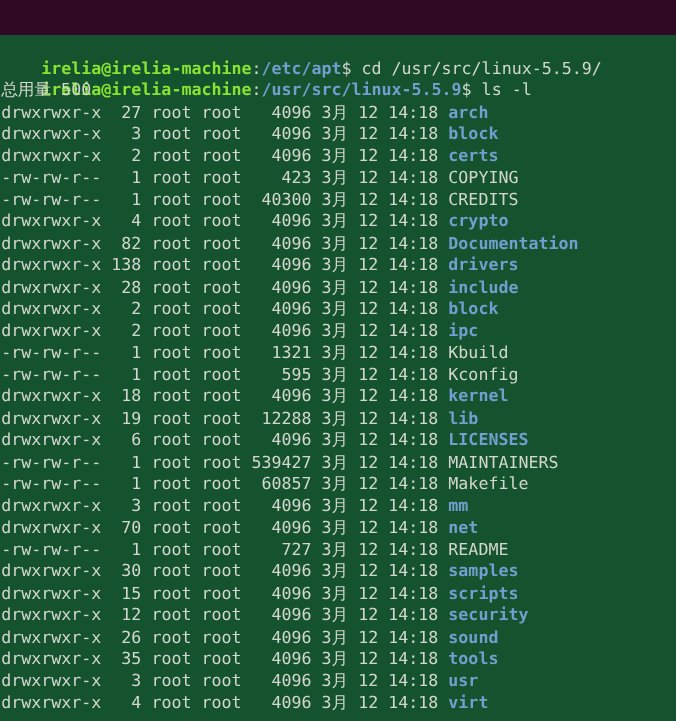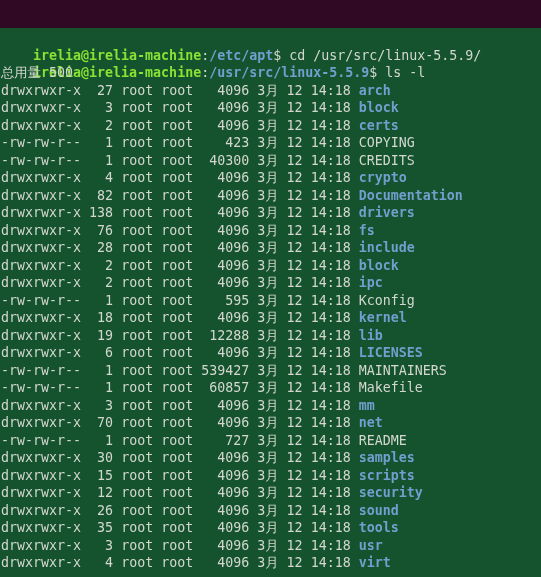--- a/index.html
+++ b/index.html
@@ -66,24 +66,24 @@
 
   <div id="listing">
       <div class="row"><span class="perm">drwxrwxr-x</span> <span class="links"> 27</span> <span class="owner">root</span> <span class="group">root</span> <span class="size">  4096</span> <span class="month">3月</span> <span class="day">12</span> <span class="time">14:18</span> <span class="name-dir">arch</span></div>
       <div class="row"><span class="perm">drwxrwxr-x</span> <span class="links">  3</span> <span class="owner">root</span> <span class="group">root</span> <span class="size">  4096</span> <span class="month">3月</span> <span class="day">12</span> <span class="time">14:18</span> <span class="name-dir">block</span></div>
       <div class="row"><span class="perm">drwxrwxr-x</span> <span class="links">  2</span> <span class="owner">root</span> <span class="group">root</span> <span class="size">  4096</span> <span class="month">3月</span> <span class="day">12</span> <span class="time">14:18</span> <span class="name-dir">certs</span></div>
       <div class="row"><span class="perm">-rw-rw-r--</span> <span class="links">  1</span> <span class="owner">root</span> <span class="group">root</span> <span class="size">   423</span> <span class="month">3月</span> <span class="day">12</span> <span class="time">14:18</span> <span class="name-file">COPYING</span></div>
       <div class="row"><span class="perm">-rw-rw-r--</span> <span class="links">  1</span> <span class="owner">root</span> <span class="group">root</span> <span class="size"> 40300</span> <span class="month">3月</span> <span class="day">12</span> <span class="time">14:18</span> <span class="name-file">CREDITS</span></div>
       <div class="row"><span class="perm">drwxrwxr-x</span> <span class="links">  4</span> <span class="owner">root</span> <span class="group">root</span> <span class="size">  4096</span> <span class="month">3月</span> <span class="day">12</span> <span class="time">14:18</span> <span class="name-dir">crypto</span></div>
       <div class="row"><span class="perm">drwxrwxr-x</span> <span class="links"> 82</span> <span class="owner">root</span> <span class="group">root</span> <span class="size">  4096</span> <span class="month">3月</span> <span class="day">12</span> <span class="time">14:18</span> <span class="name-dir">Documentation</span></div>
       <div class="row"><span class="perm">drwxrwxr-x</span> <span class="links">138</span> <span class="owner">root</span> <span class="group">root</span> <span class="size">  4096</span> <span class="month">3月</span> <span class="day">12</span> <span class="time">14:18</span> <span class="name-dir">drivers</span></div>
-      <div class="row"><span class="perm">drwxrwxr-x</span> <span class="links"> 76</span> <span class="owner">root</span> <span class="group">root</span> <span class="size">  4096</span> <span class="month">3月</span> <span class="day">12</span> <span class="time">14:18</span> <span class="name-dir">fs</span></div>
       <div class="row"><span class="perm">drwxrwxr-x</span> <span class="links"> 28</span> <span class="owner">root</span> <span class="group">root</span> <span class="size">  4096</span> <span class="month">3月</span> <span class="day">12</span> <span class="time">14:18</span> <span class="name-dir">include</span></div>
       <div class="row"><span class="perm">drwxrwxr-x</span> <span class="links">  2</span> <span class="owner">root</span> <span class="group">root</span> <span class="size">  4096</span> <span class="month">3月</span> <span class="day">12</span> <span class="time">14:18</span> <span class="name-dir">block</span></div>
       <div class="row"><span class="perm">drwxrwxr-x</span> <span class="links">  2</span> <span class="owner">root</span> <span class="group">root</span> <span class="size">  4096</span> <span class="month">3月</span> <span class="day">12</span> <span class="time">14:18</span> <span class="name-dir">ipc</span></div>
+      <div class="row"><span class="perm">-rw-rw-r--</span> <span class="links">  1</span> <span class="owner">root</span> <span class="group">root</span> <span class="size">  1321</span> <span class="month">3月</span> <span class="day">12</span> <span class="time">14:18</span> <span class="name-file">Kbuild</span></div>
       <div class="row"><span class="perm">-rw-rw-r--</span> <span class="links">  1</span> <span class="owner">root</span> <span class="group">root</span> <span class="size">   595</span> <span class="month">3月</span> <span class="day">12</span> <span class="time">14:18</span> <span class="name-file">Kconfig</span></div>
       <div class="row"><span class="perm">drwxrwxr-x</span> <span class="links"> 18</span> <span class="owner">root</span> <span class="group">root</span> <span class="size">  4096</span> <span class="month">3月</span> <span class="day">12</span> <span class="time">14:18</span> <span class="name-dir">kernel</span></div>
       <div class="row"><span class="perm">drwxrwxr-x</span> <span class="links"> 19</span> <span class="owner">root</span> <span class="group">root</span> <span class="size"> 12288</span> <span class="month">3月</span> <span class="day">12</span> <span class="time">14:18</span> <span class="name-dir">lib</span></div>
       <div class="row"><span class="perm">drwxrwxr-x</span> <span class="links">  6</span> <span class="owner">root</span> <span class="group">root</span> <span class="size">  4096</span> <span class="month">3月</span> <span class="day">12</span> <span class="time">14:18</span> <span class="name-dir">LICENSES</span></div>
       <div class="row"><span class="perm">-rw-rw-r--</span> <span class="links">  1</span> <span class="owner">root</span> <span class="group">root</span> <span class="size">539427</span> <span class="month">3月</span> <span class="day">12</span> <span class="time">14:18</span> <span class="name-file">MAINTAINERS</span></div>
       <div class="row"><span class="perm">-rw-rw-r--</span> <span class="links">  1</span> <span class="owner">root</span> <span class="group">root</span> <span class="size"> 60857</span> <span class="month">3月</span> <span class="day">12</span> <span class="time">14:18</span> <span class="name-file">Makefile</span></div>
       <div class="row"><span class="perm">drwxrwxr-x</span> <span class="links">  3</span> <span class="owner">root</span> <span class="group">root</span> <span class="size">  4096</span> <span class="month">3月</span> <span class="day">12</span> <span class="time">14:18</span> <span class="name-dir">mm</span></div>
       <div class="row"><span class="perm">drwxrwxr-x</span> <span class="links"> 70</span> <span class="owner">root</span> <span class="group">root</span> <span class="size">  4096</span> <span class="month">3月</span> <span class="day">12</span> <span class="time">14:18</span> <span class="name-dir">net</span></div>
       <div class="row"><span class="perm">-rw-rw-r--</span> <span class="links">  1</span> <span class="owner">root</span> <span class="group">root</span> <span class="size">   727</span> <span class="month">3月</span> <span class="day">12</span> <span class="time">14:18</span> <span class="name-file">README</span></div>
       <div class="row"><span class="perm">drwxrwxr-x</span> <span class="links"> 30</span> <span class="owner">root</span> <span class="group">root</span> <span class="size">  4096</span> <span class="month">3月</span> <span class="day">12</span> <span class="time">14:18</span> <span class="name-dir">samples</span></div>

